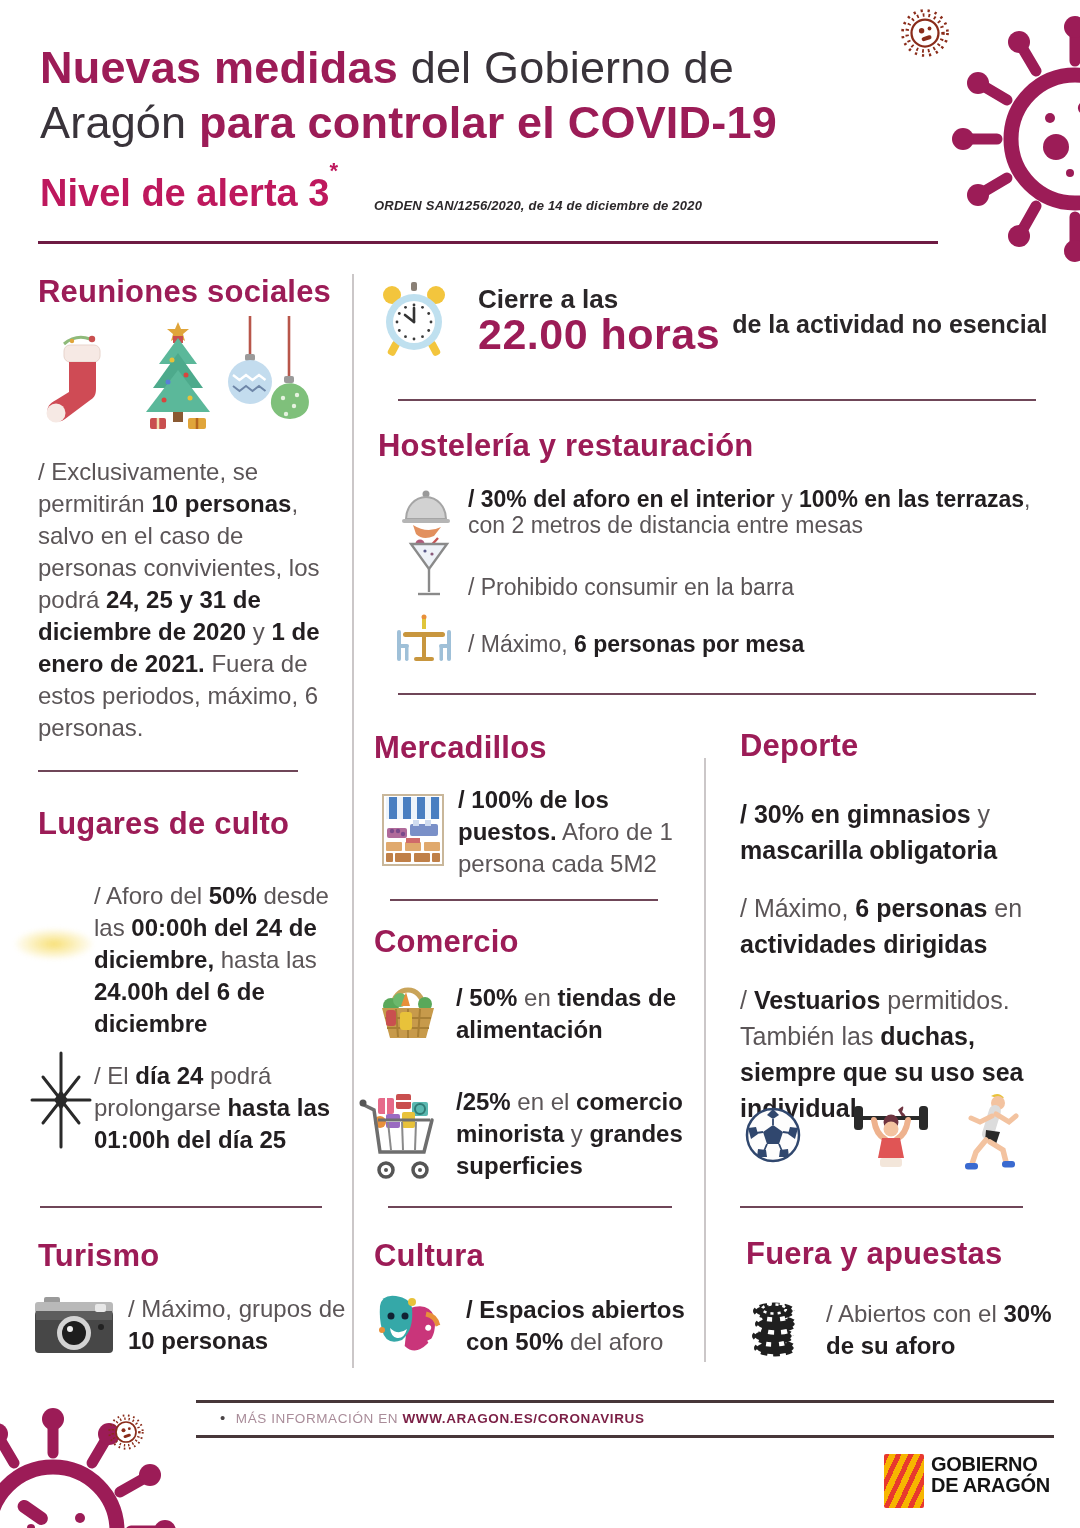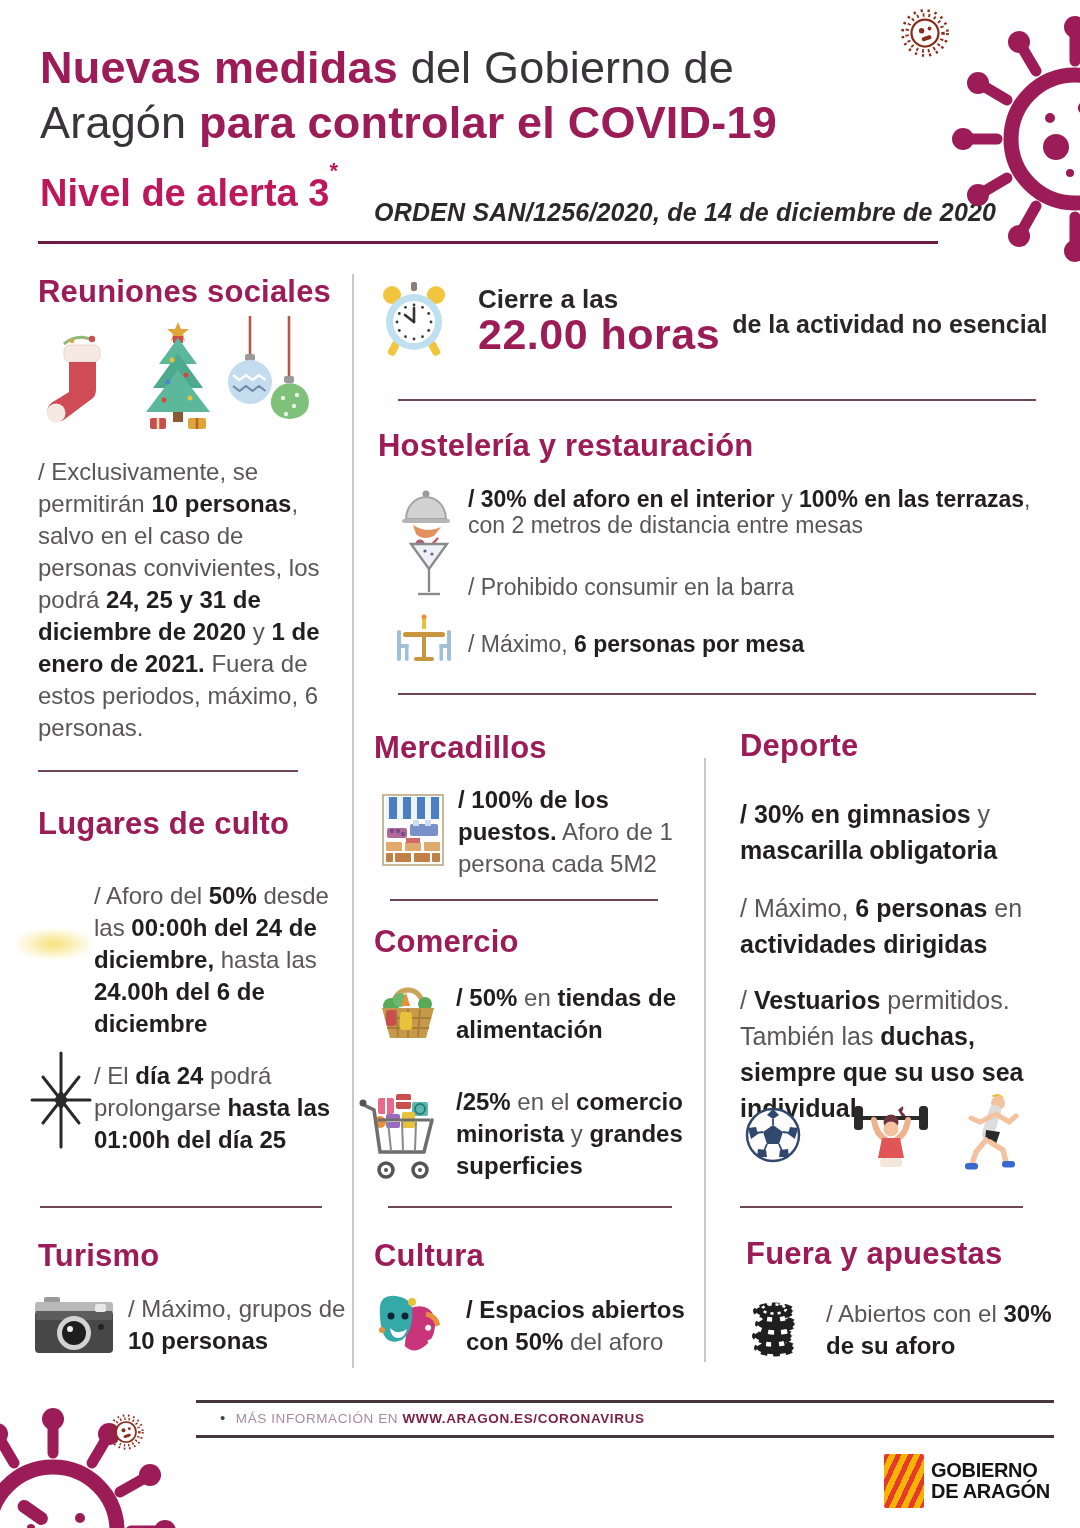--- a/index.html
+++ b/index.html
@@ -22,36 +22,36 @@
   .txt .b{font-weight:700;color:#221e20}
   .txt23{font-size:23px;line-height:26px}
   .txt25{font-size:25px;line-height:36px}
   .accent{color:#9c1c57 !important}
   
   .title{font-size:45px;line-height:55px;color:#39333a;font-weight:400;letter-spacing:.2px}
   .title .b{font-weight:800;color:#221e20}
   .title .accent{font-weight:800}
   .alert{font-size:38px;color:#be185d;font-weight:700}
   .alert sup{font-size:22px;top:-14px;position:relative}
-  .orden{font-size:25px;font-style:italic;font-weight:700;color:#2c282a;letter-spacing:.2px}
+  .orden{font-size:13px;font-style:italic;font-weight:700;color:#2c282a;letter-spacing:.2px}
   
   .rule{background:#6f4658;height:2px}
   .rule-dark{background:#6e1b43;height:3px}
   .vdiv{width:2px;background:#cbc7c8}
   .frule{background:#473739;height:3px}
   
   .cierre1{font-size:26px;font-weight:700;color:#2a2628}
   .cierre-time{font-size:43px;font-weight:800;color:#9c1c57;letter-spacing:.5px}
   .cierre-rest{font-size:25px;font-weight:700;color:#2a2628;margin-left:12px}
   
   .ftext{font-size:13.5px;letter-spacing:.6px;font-weight:400;white-space:nowrap}
   .fbullet{color:#4a4446;margin-right:10px;font-size:15px}
   .flabel{color:#a98c99}
   .furl{color:#7b1f45;font-weight:700}
-  .logo{display:flex;align-items:center;gap:7px}
+  .logo{display:flex;align-items:flex-start;gap:7px}
   .shield{width:40px;height:54px;border-radius:2px;
     background:repeating-linear-gradient(115deg,#e8392e 0 5px,#f7b500 5px 11px);}
   .logotxt{font-size:20px;line-height:21px;font-weight:800;color:#141414;letter-spacing:-.3px}
   .glow{width:80px;height:32px;border-radius:50%;
     background:radial-gradient(ellipse at center,rgba(247,222,110,.95),rgba(247,222,110,0) 72%);
     filter:blur(2px)}
 </style>
 </head>
 <body>
 

